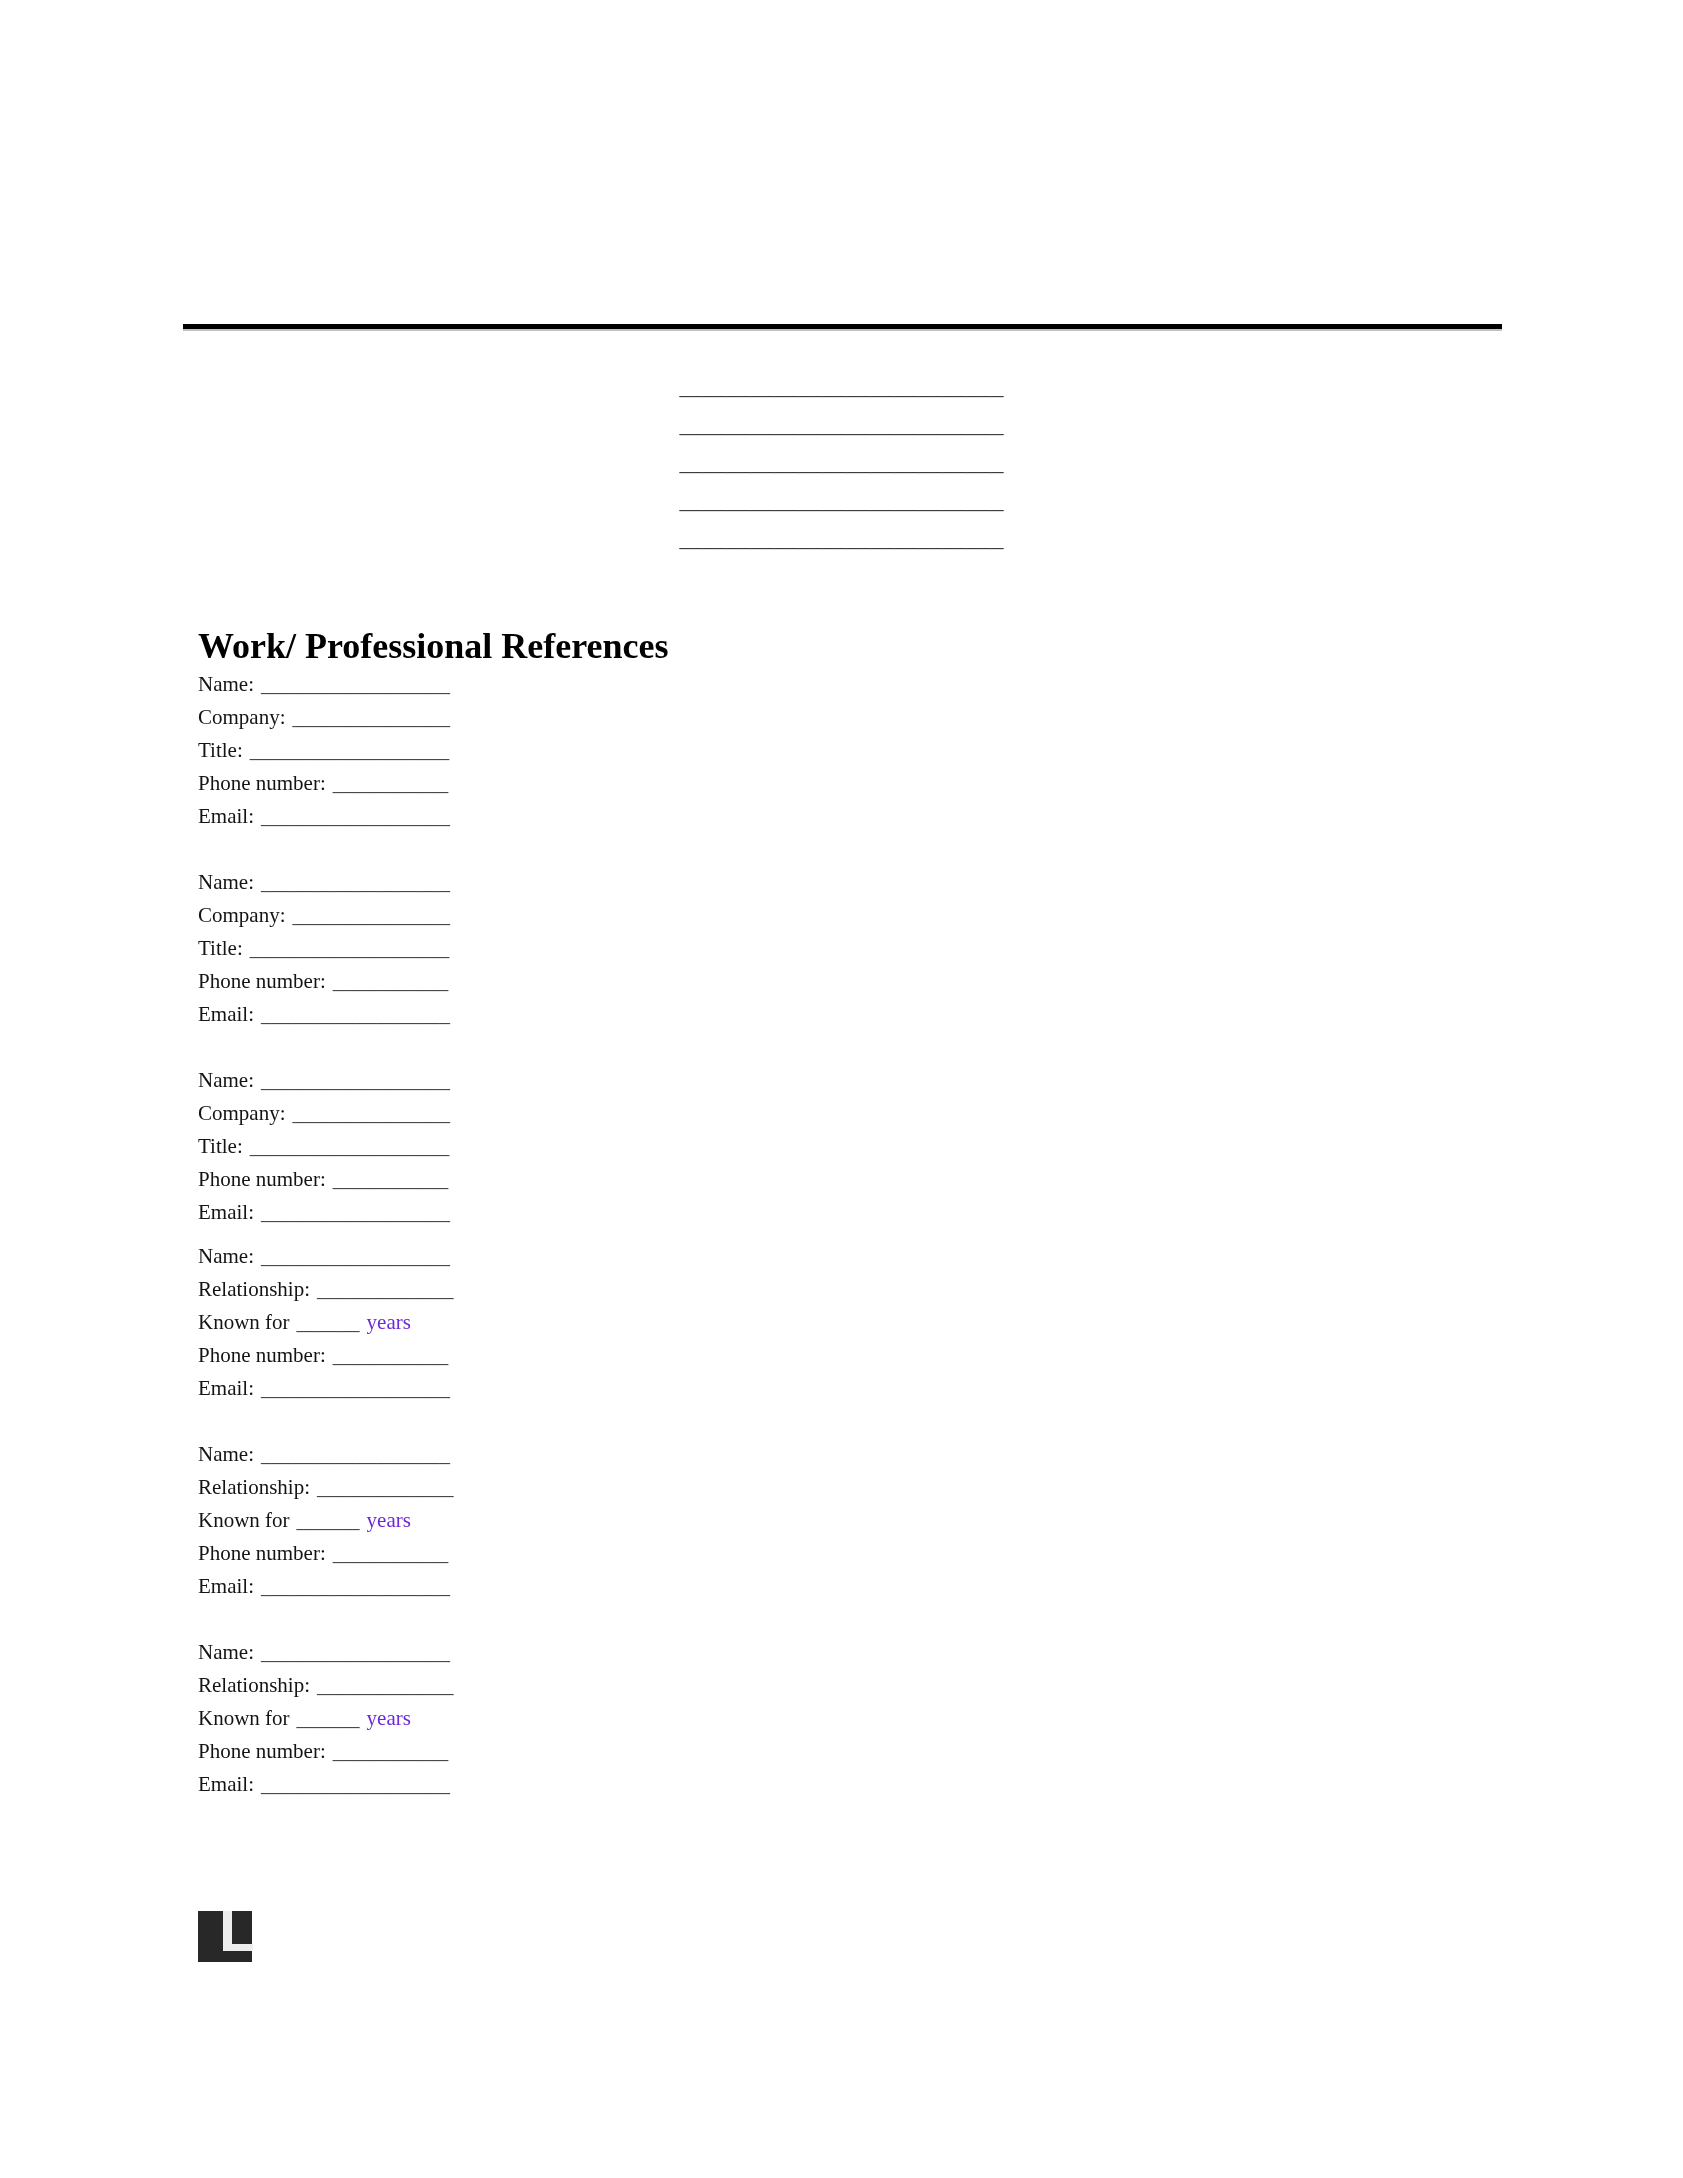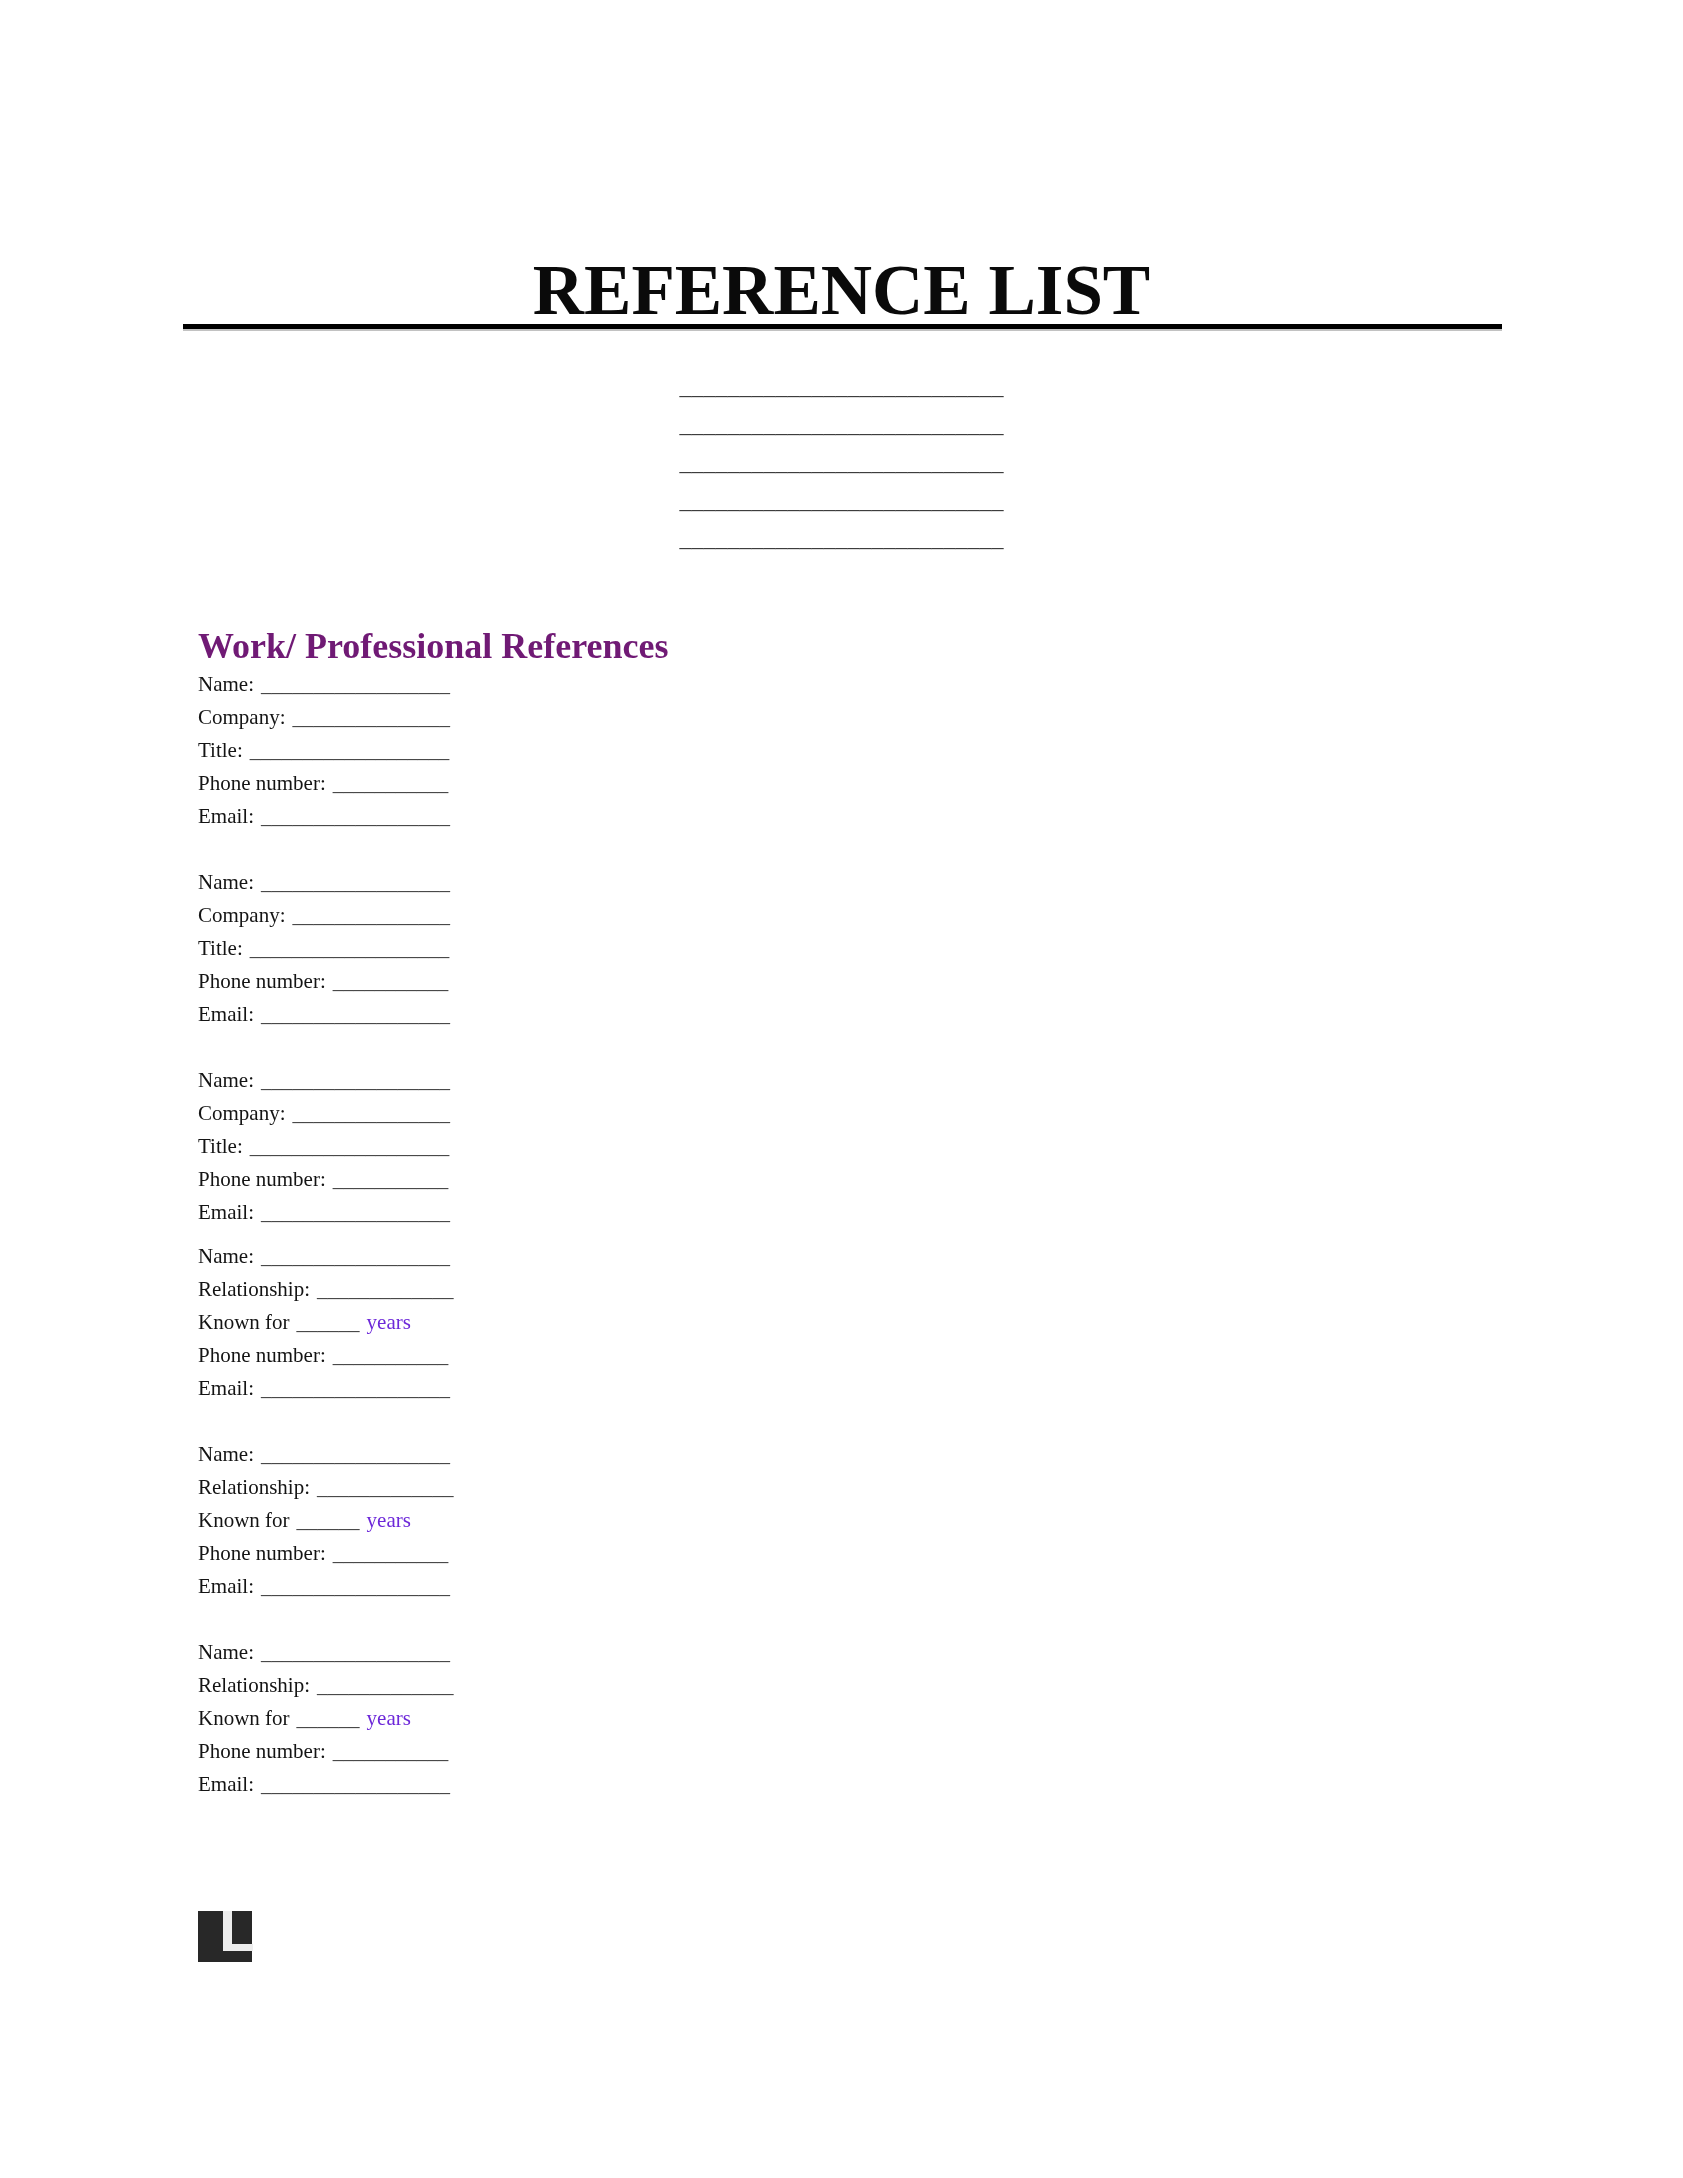--- a/index.html
+++ b/index.html
@@ -49,21 +49,21 @@
     position: absolute;
     left: 198px;
   }
   #sec-work { top: 624px; }
   #sec-personal { top: 1240px; }
   .refs-section h2 {
     margin: 0;
     font-size: 36px;
     line-height: 44px;
     font-weight: bold;
-    color: #701a75;
+    color: #000000;
   }
   .block { margin: 0; }
   .block + .block { margin-top: 33px; }
   .row {
     font-size: 21px;
     line-height: 33px;
     white-space: pre;
   }
   .row .lbl { color: #141414; }
   .row .blank { color: #3d3d3d; margin-left: 7px; }
@@ -91,21 +91,20 @@
     width: 30px;
     height: 7px;
     background: #ededed;
   }
 </style>
 </head>
 <body>
 
 <div class="page">
 
-  <h1 class="doc-title">REFERENCE LIST</h1>
 
   <div class="title-rule"></div>
 
   <div class="contact-lines"><div>___________________________</div><div>___________________________</div><div>___________________________</div><div>___________________________</div><div>___________________________</div></div>
 
   <section class="refs-section" id="sec-work">
     <h2>Work/ Professional References</h2>
     <div class="blocks">
         <div class="block">
           <div class="row"><span class="lbl">Name:</span><span class="blank">__________________</span></div>

